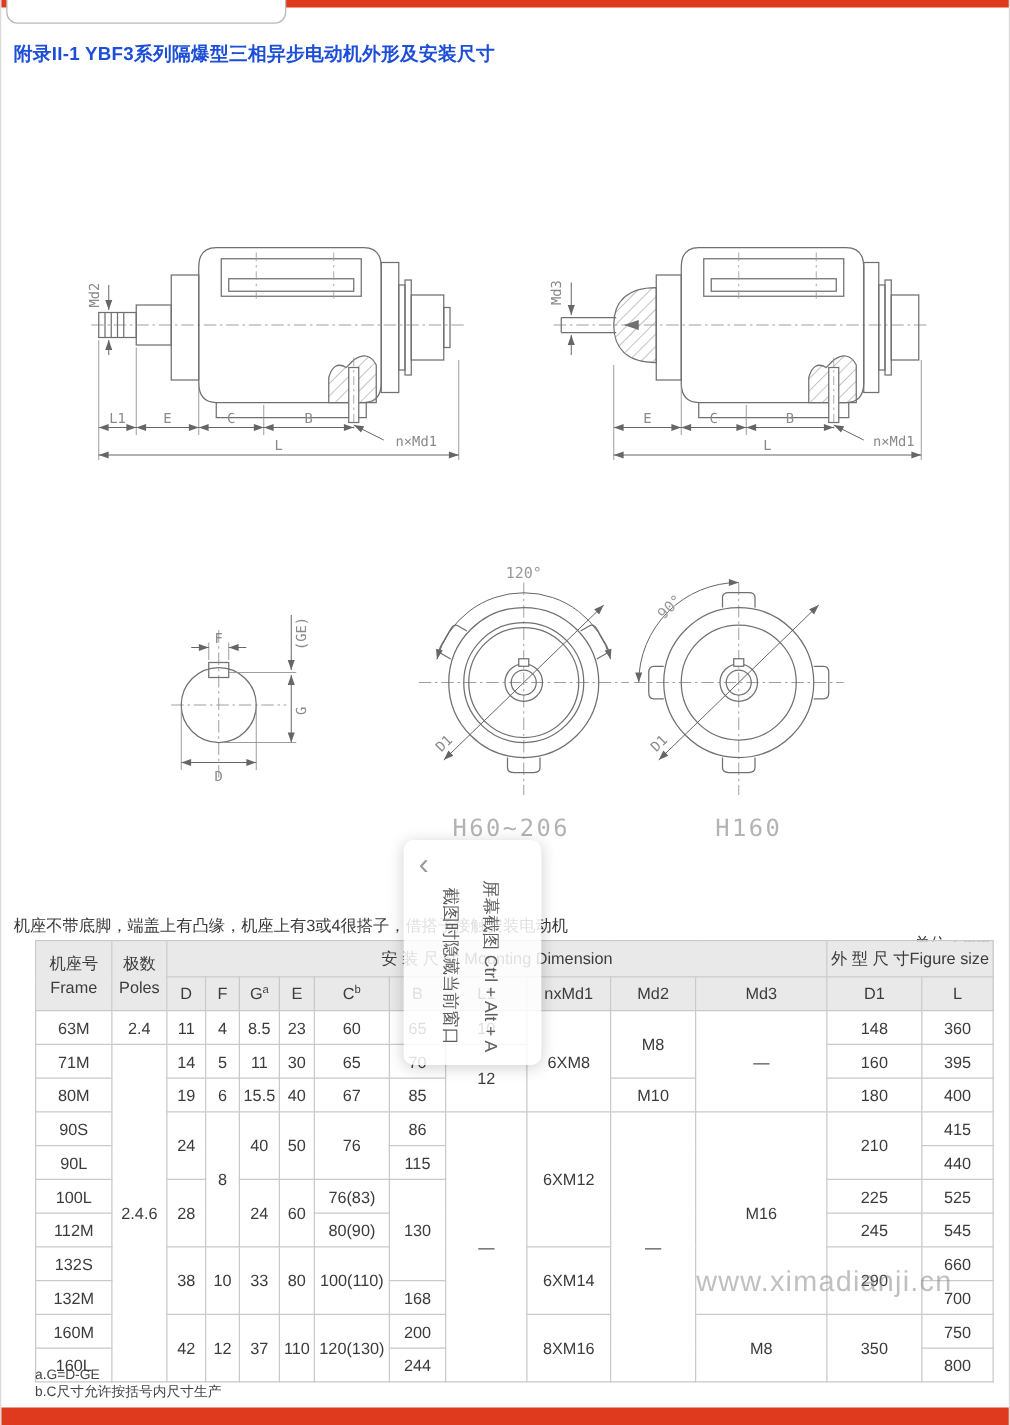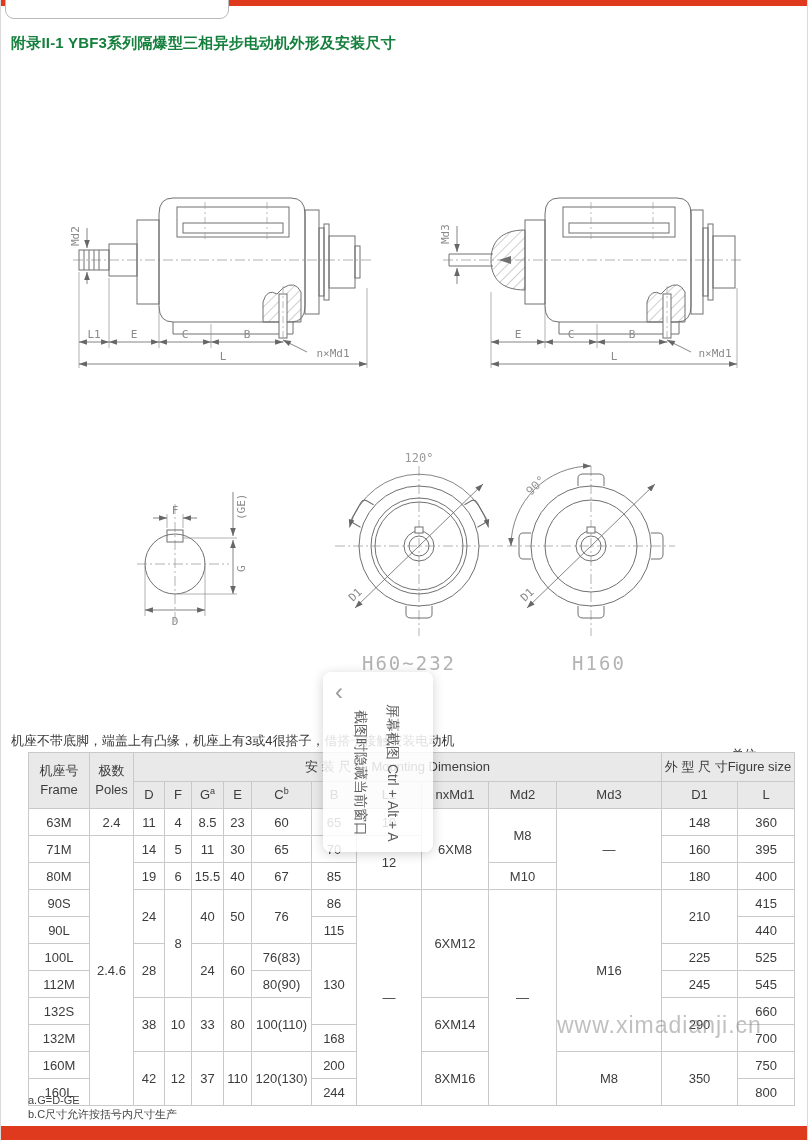--- a/index.html
+++ b/index.html
@@ -4,21 +4,21 @@
 <style>
   html,body{margin:0;padding:0;background:#f2f2f2;}
   #page{position:relative;width:808px;height:1140px;background:#fff;overflow:hidden;
         border-left:1px solid #dadada;border-right:1px solid #dadada;box-sizing:border-box;
         font-family:"Liberation Sans",sans-serif;color:#333;}
   .redbar{position:absolute;left:0;width:808px;height:6px;z-index:2;}
   #redbar-top{top:0;}
   #redbar-bottom{top:1126px;height:14px;}
   #browser-tab{position:absolute;left:4px;top:-10px;width:222px;height:27px;background:#fff;
         border:1px solid #b9b9b9;border-radius:9px;z-index:3;}
-  #page-title{position:absolute;left:10px;top:34px;font-size:15px;font-weight:bold;color:#15803d;letter-spacing:0.2px;}
+  #page-title{position:absolute;left:10px;top:34px;font-size:15px;font-weight:bold;color:#1d4ed8;letter-spacing:0.2px;}
   
   svg{position:absolute;overflow:visible;}
   .dlab{fill:#8a8a8a;font-family:"DejaVu Sans Mono",monospace;font-size:11px;}
   .dlab2{fill:#9a9a9a;font-family:"DejaVu Sans Mono",monospace;font-size:12px;}
   .cdash{stroke:#9f9f9f;stroke-width:0.8;stroke-dasharray:10 3 2 3;}
   .cdash2{stroke:#9f9f9f;stroke-width:0.7;stroke-dasharray:7 3 2 3;}
   .ln{stroke:#707070;fill:none;stroke-width:1;}
   .dim{stroke:#666;fill:none;stroke-width:0.8;}
   .ext{stroke:#8f8f8f;fill:none;stroke-width:0.7;}
   .caption{position:absolute;width:140px;text-align:center;color:#b3b3b3;font-size:19px;
@@ -245,21 +245,21 @@
     <path class="dim" d="M88,28 A80,80 0 0 0 8,108" marker-start="url(#arr)" marker-end="url(#arr)"></path>
     <g transform="translate(28,58) rotate(-45)">
       <text class="dlab2" x="0" y="0">90°</text>
     </g>
     <line class="dim" x1="24" y1="170" x2="152" y2="46" marker-start="url(#arr)" marker-end="url(#arr)"></line>
     <g transform="translate(22,164) rotate(-44)">
       <text class="dlab" x="0" y="0">D1</text>
     </g>
   </svg>
 
-  <div class="caption" style="left:338px;top:652px">H60~232</div>
+  <div class="caption" style="left:338px;top:652px">H60~206</div>
   <div class="caption" style="left:528px;top:652px">H160</div>
 
   <div id="frame-note">机座不带底脚，端盖上有凸缘，机座上有3或4很搭子，借搭子接触安装电动机</div>
   <div id="unit-label">单位：mm</div>
 
   <div id="table-wrap">
       <table>
         <colgroup>
           <col style="width: 61px;">
           <col style="width: 44px;">

